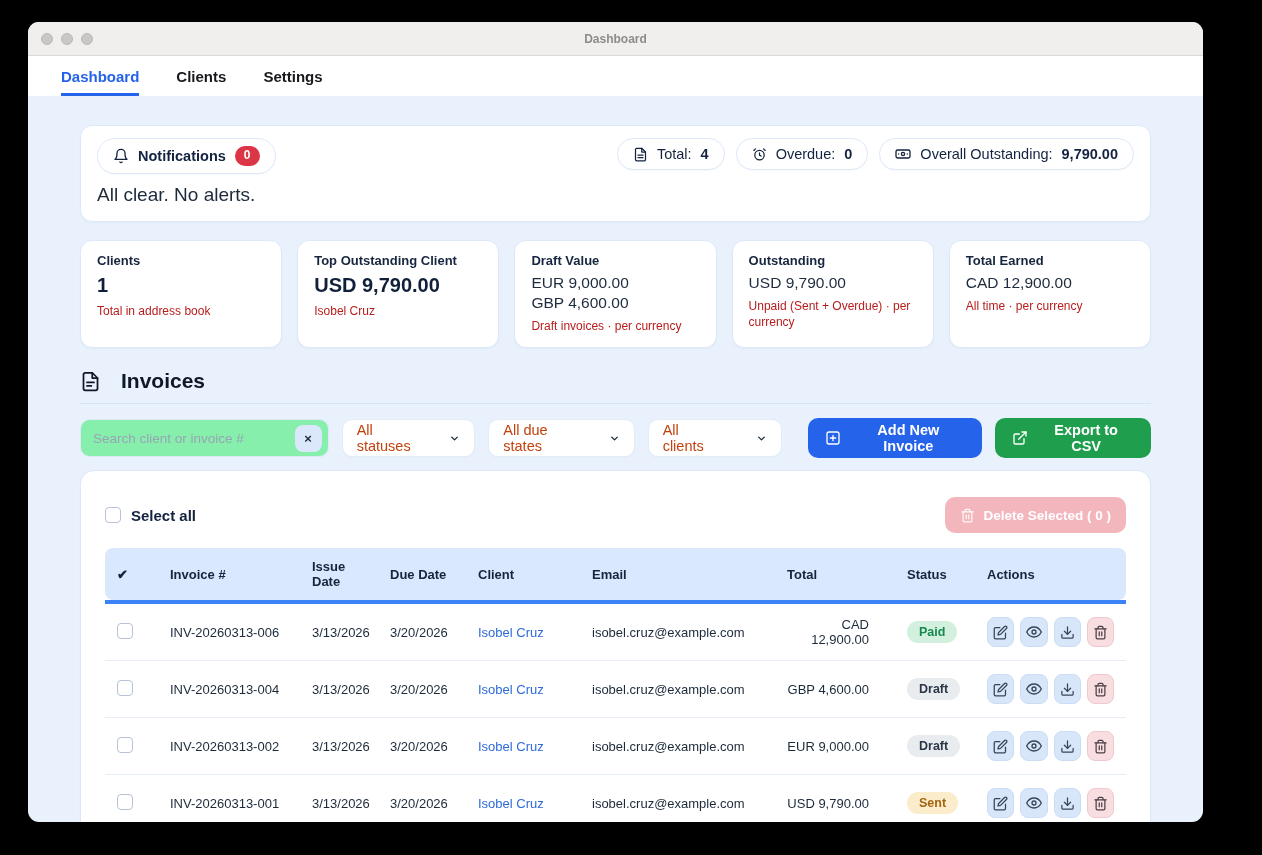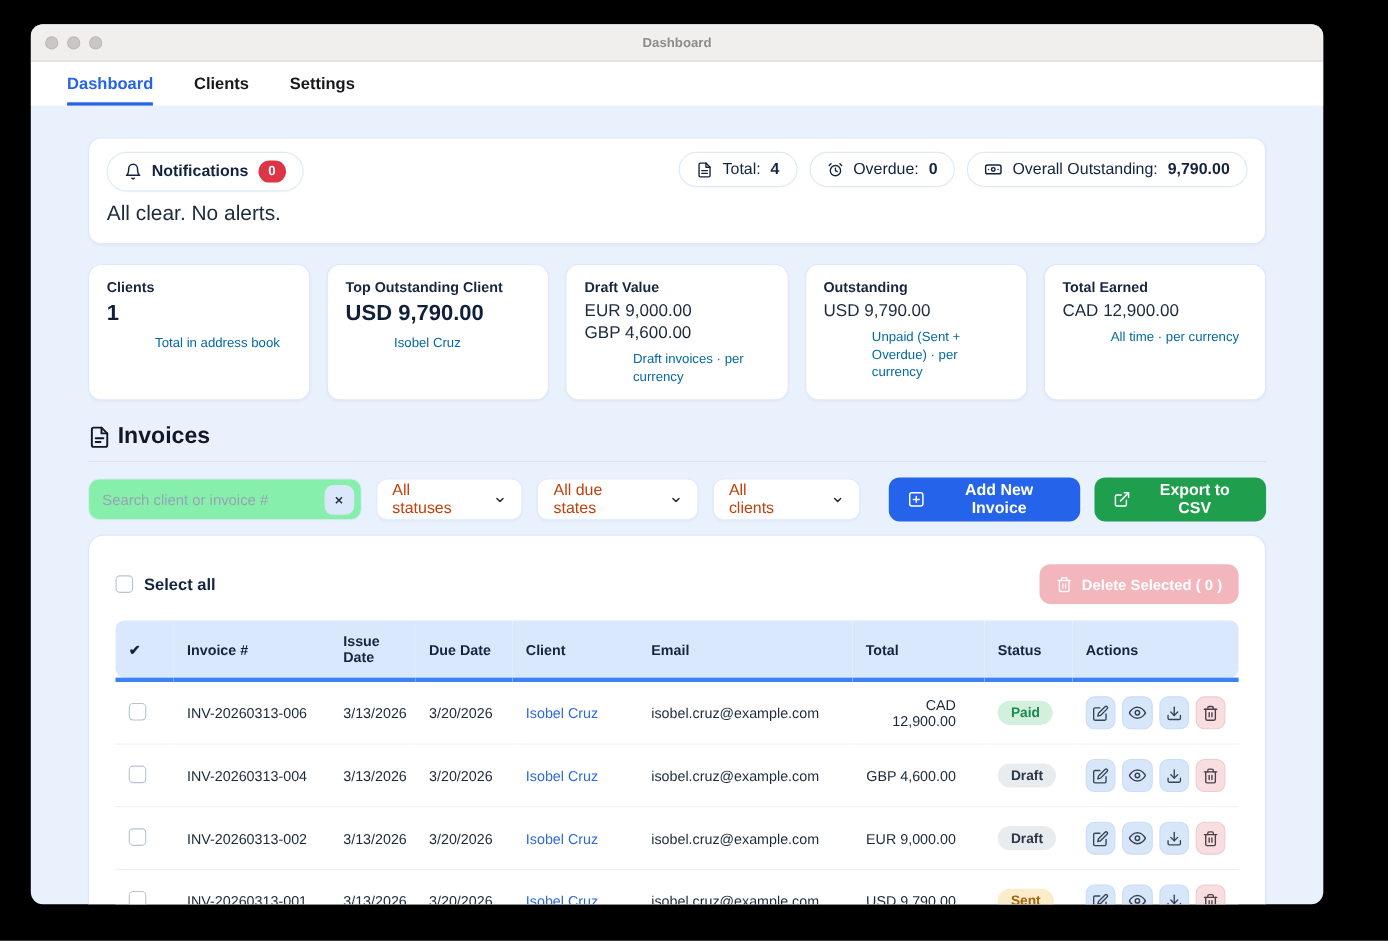--- a/index.html
+++ b/index.html
@@ -40,24 +40,24 @@
   .badge-red { background:#dc3545; color:#fff; border-radius:999px; font-size:12px;
                font-weight:700; padding:2px 9px; line-height:1.3; }
   .notif-msg { margin-top:10px; font-size:19px; color:#1c2a3a; }
 
   
   .stats-row { display:flex; gap:15px; margin-top:18px; }
   .stat-card { flex:1; padding:12px 16px 13px; }
   .stat-label { font-size:13px; font-weight:700; color:#17263f; margin-bottom:5px; }
   .stat-value { font-size:15.5px; color:#1d2b3c; line-height:1.3; }
   .stat-value.lg { font-size:20px; font-weight:700; color:#10203a; line-height:1.25; }
-  .stat-sub { font-size:12px; color:#0369a1; margin-top:5px; line-height:1.35;margin-left:44px; }
-
-  
-  .section-header { margin-top:21px; display:flex; align-items:center; gap:6px;
+  .stat-sub { font-size:12px; color:#b91c1c; margin-top:5px; line-height:1.35; }
+
+  
+  .section-header { margin-top:21px; display:flex; align-items:center; gap:20px;
                     padding-bottom:10px; border-bottom:1px solid #d6e3f4; }
   .section-title { font-size:21px; font-weight:700; color:#101828; }
 
   .filter-row { display:flex; align-items:center; gap:13px; margin-top:14px; }
   .search-wrap { width:252px; height:38px; background:#86efac; border:1px solid #dde9f8;
                  border-radius:10px; display:flex; align-items:center; padding:0 6px 0 12px; }
   .search-wrap input { border:none; outline:none; flex:1; font-size:13.5px; color:#2a3648;
                        font-family:"Liberation Sans", sans-serif; background:transparent; min-width:0; }
   .search-wrap input::placeholder { color:#98a4b5; }
   .clear-btn { width:27px; height:27px; background:#dbe8fb; border:none; border-radius:8px;

